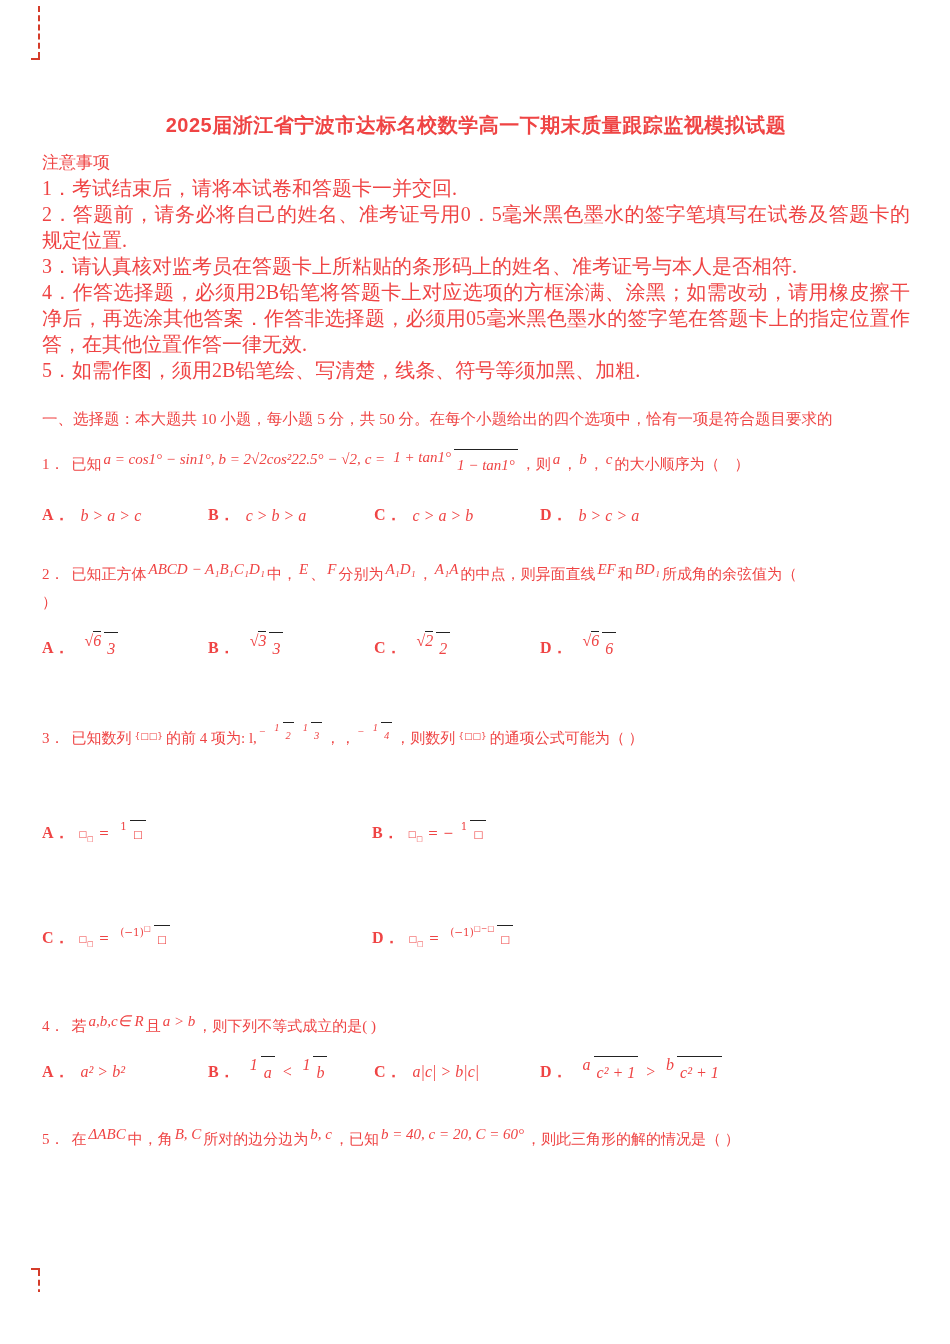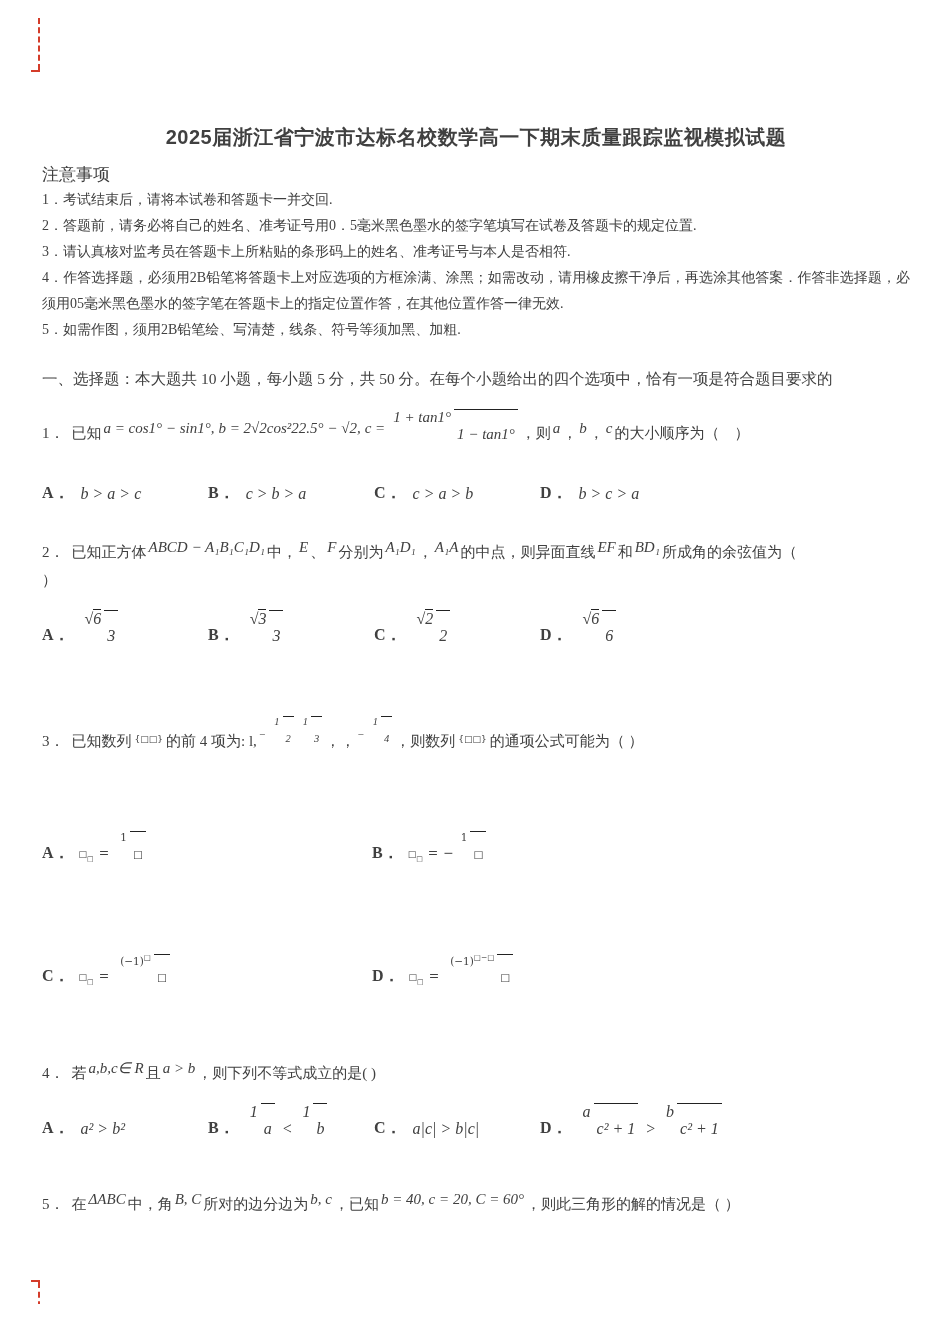--- a/index.html
+++ b/index.html
@@ -1,37 +1,37 @@
 <!DOCTYPE html>
 <html><head>
 <meta charset="utf-8">
 <style>
   *{margin:0;padding:0;box-sizing:border-box;}
   html,body{background:#ffffff;}
-  .page{position:relative;width:950px;height:1292px;margin:12px auto;background:#fff;overflow:hidden;
-        color:#404040;font-family:"Liberation Serif","DejaVu Serif",serif;}
+  .page{position:relative;width:950px;height:1292px;margin:0 auto;background:#fff;overflow:hidden;
+        color:#ef4444;font-family:"Liberation Serif","DejaVu Serif",serif;}
   .content{padding:112px 40px 0 42px;}
 
   .title{font-family:"Liberation Sans","DejaVu Sans",sans-serif;font-size:20px;font-weight:700;
          text-align:center;letter-spacing:.5px;margin-bottom:12px;}
 
   .notice-heading{font-size:17px;line-height:24px;}
-  .notice-item{font-size:14px;line-height:26px;text-align:justify;}
+  .notice-item{font-size:20px;line-height:26px;text-align:justify;}
 
   .section-heading{font-size:15.5px;line-height:24px;margin-top:24px;}
 
   .stem{font-size:15px;line-height:28px;}
   .qnum{margin-right:7px;}
   .m{font-family:Liberation Serif, serif;font-style:italic;margin:0 2px;}
   .raise{position:relative;top:-5px;}
 
   .frac{display:inline-flex;flex-direction:row;align-items:flex-start;vertical-align:middle;
         line-height:1.15;margin:0 3px;text-align:center;}
   .fr-num{display:block;padding:0 3px;}
-  .fr-den{display:block;border-top:1px solid #222;padding:16px 3px;}
+  .fr-den{display:block;border-top:1px solid #222;padding:7px 3px;}
   .sqs{font-style:normal;}
   .rd{border-top:1px solid #222;}
 
   .options{display:flex;align-items:center;}
   .row-4 .opt{width:166px;}
   .row-4 .opt:last-child{width:auto;}
   .row-2 .opt{width:330px;}
   .opt{display:inline-flex;align-items:center;}
   .olabel{font-weight:700;font-style:normal;margin-right:9px;}
 

